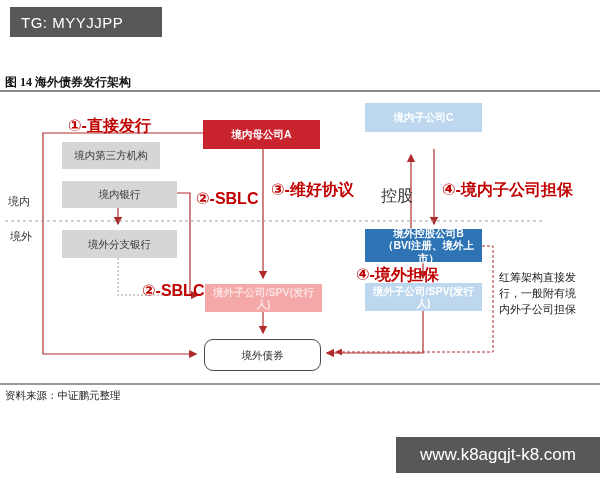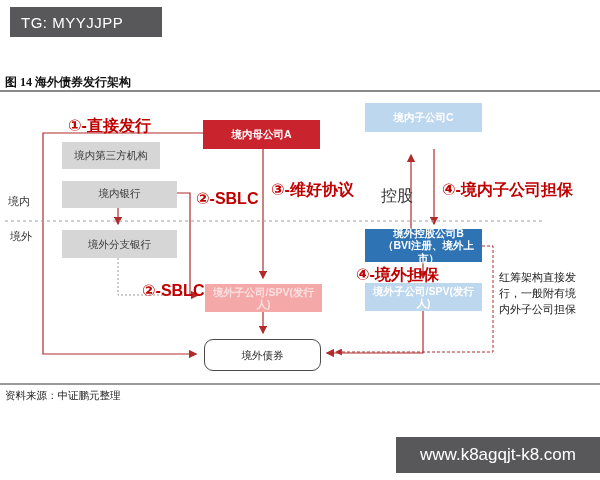--- a/index.html
+++ b/index.html
@@ -78,21 +78,21 @@
     <span>TG: MYYJJPP</span>
   </div>
 
   <div class="fig-title">图 14  海外债券发行架构</div>
   <div class="title-rule"></div>
 
   <div class="region-label" style="left:8px;top:194px;">境内</div>
   <div class="region-label" style="left:10px;top:229px;">境外</div>
 
   <div class="node gray" style="left:62px;top:142px;width:98px;height:27px;">境内第三方机构</div>
-  <div class="node gray" style="left:62px;top:181px;width:115px;height:27px;font-family:Liberation Serif, serif;">境内银行</div>
+  <div class="node gray" style="left:62px;top:181px;width:115px;height:27px;">境内银行</div>
   <div class="node gray" style="left:62px;top:230px;width:115px;height:28px;">境外分支银行</div>
   <div class="node red" style="left:203px;top:120px;width:117px;height:29px;">境内母公司A</div>
   <div class="node blue-light" style="left:365px;top:103px;width:117px;height:29px;">境内子公司C</div>
   <div class="node blue-dark" style="left:365px;top:229px;width:117px;height:33px;">境外控股公司B（BVI注册、境外上市）</div>
   <div class="node pink" style="left:205px;top:284px;width:117px;height:28px;">境外子公司/SPV(发行人)</div>
   <div class="node blue-light" style="left:365px;top:283px;width:117px;height:28px;">境外子公司/SPV(发行人)</div>
   <div class="node bond" style="left:204px;top:339px;width:117px;height:32px;">境外债券</div>
 
   <div class="edge-label" style="left:68px;top:116px;">①-直接发行</div>
   <div class="edge-label" style="left:196px;top:189px;">②-SBLC</div>

